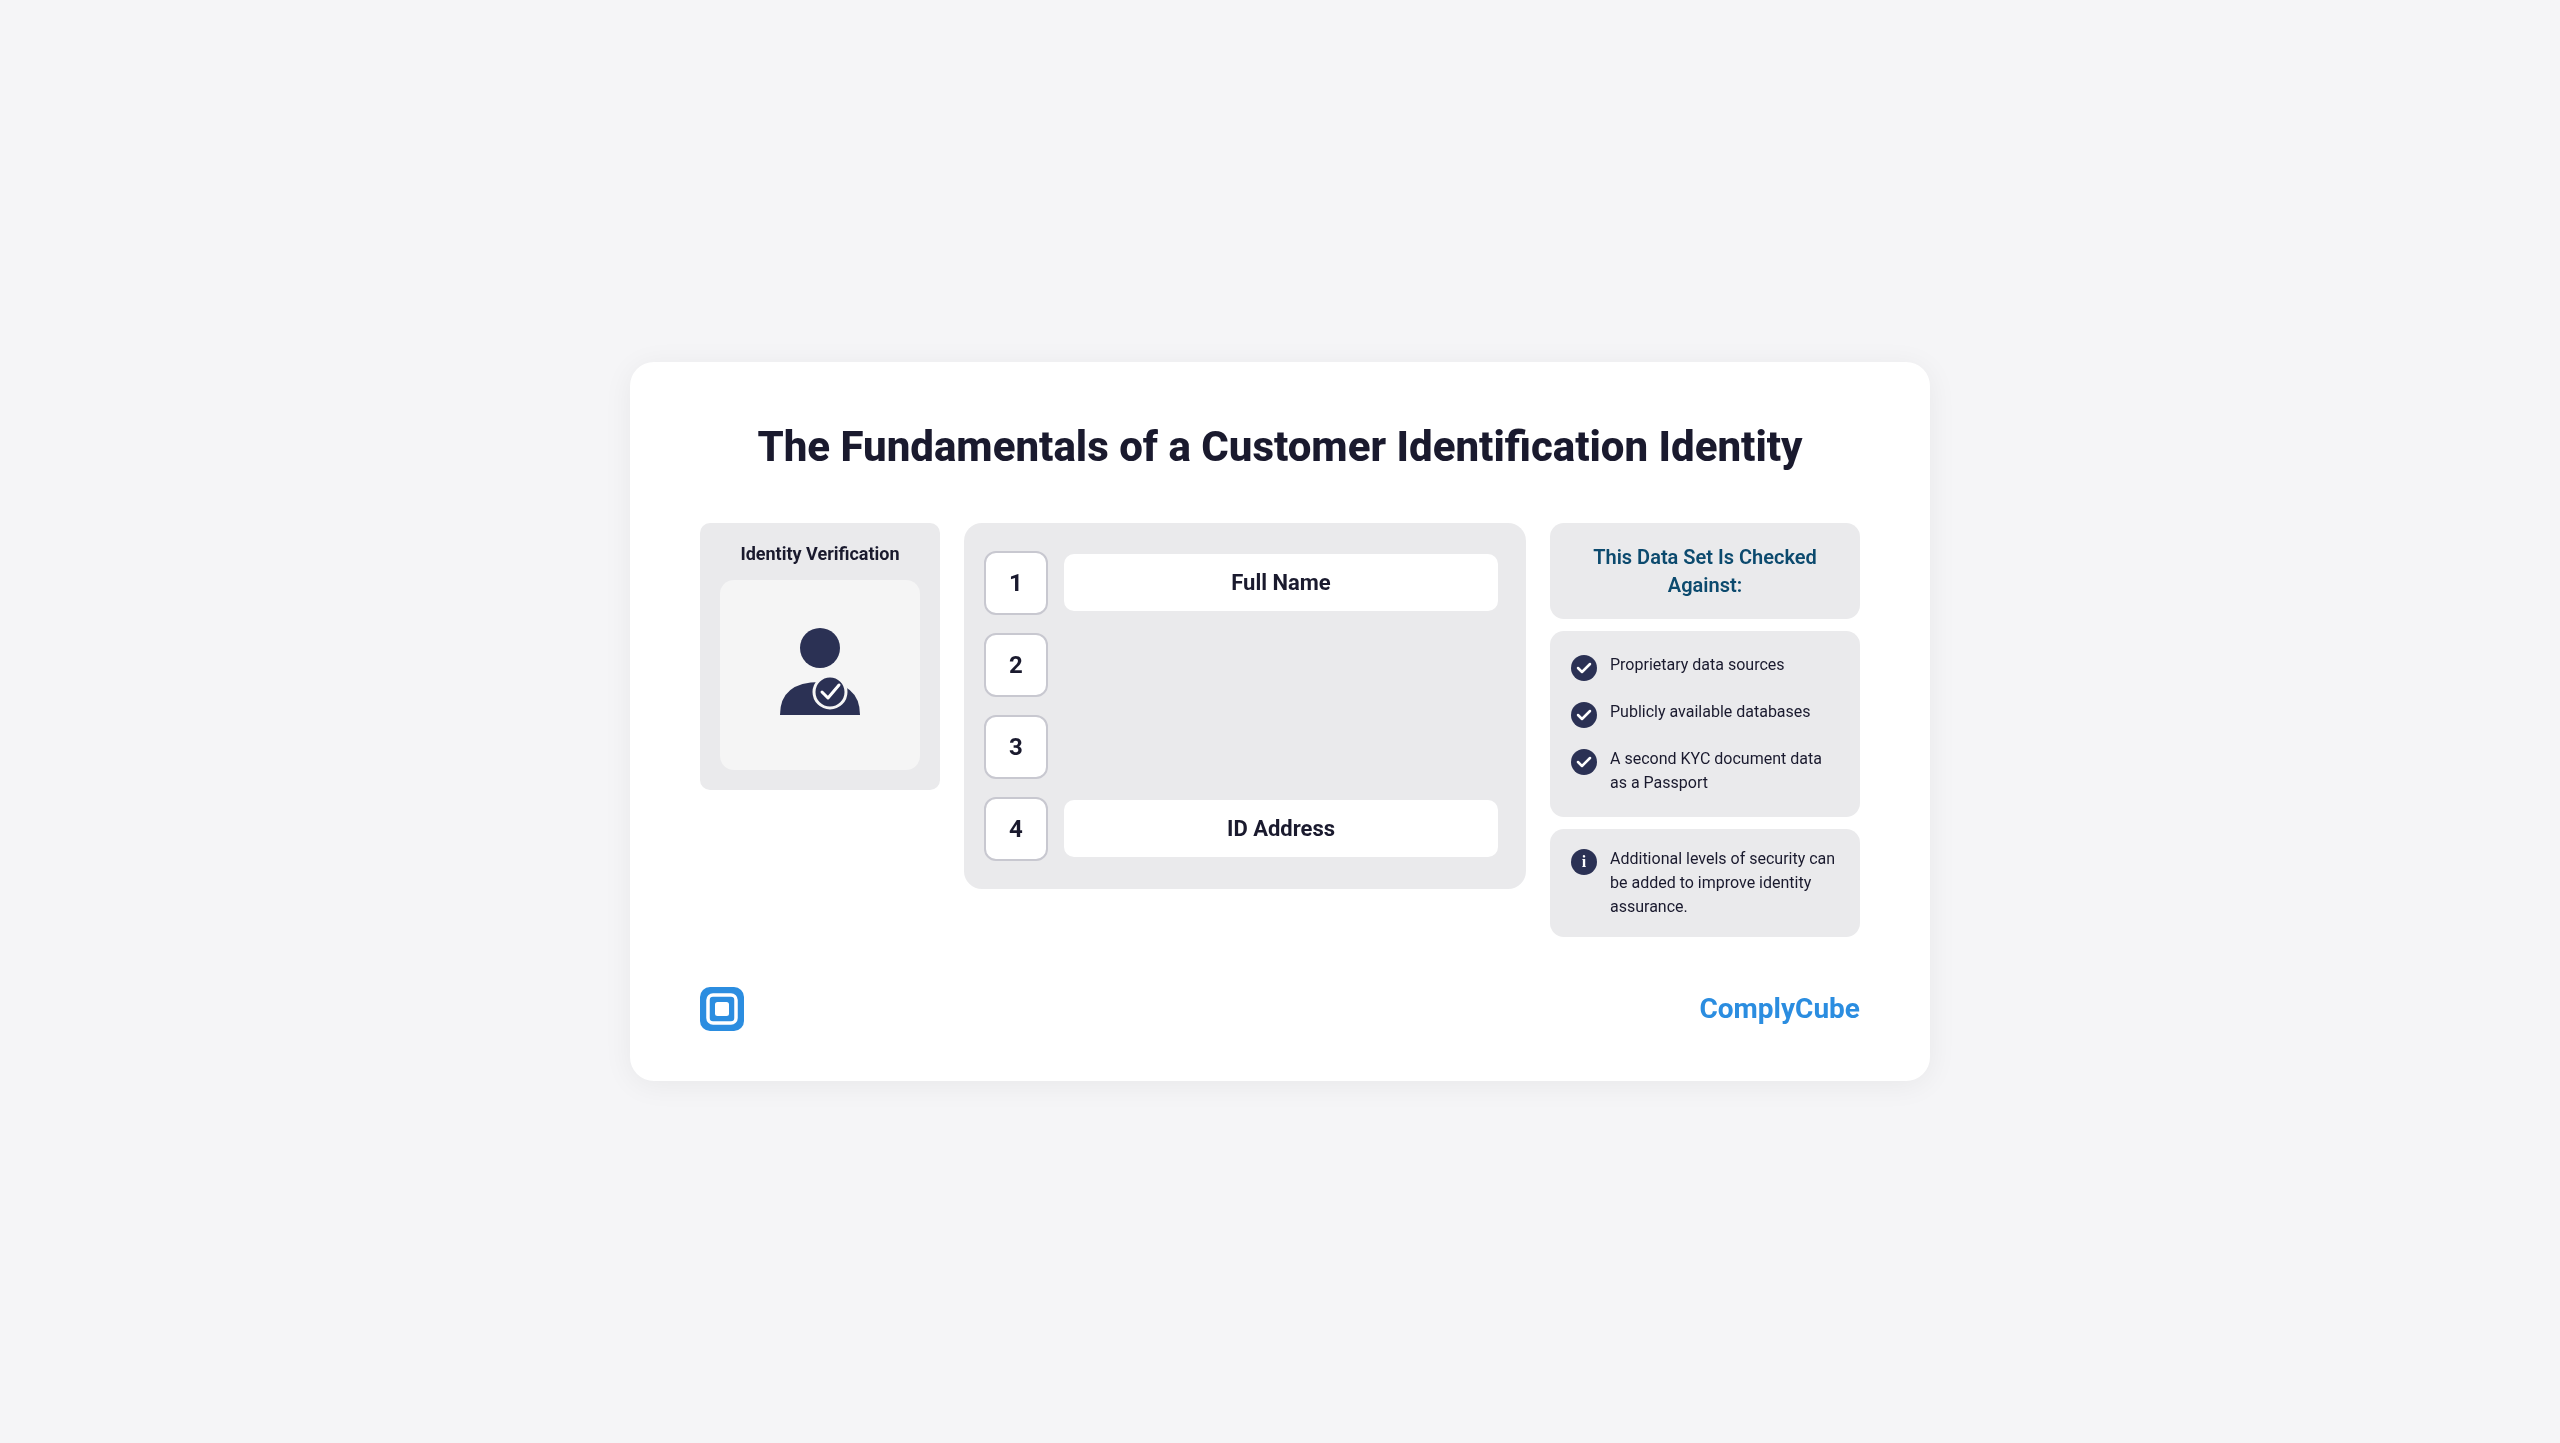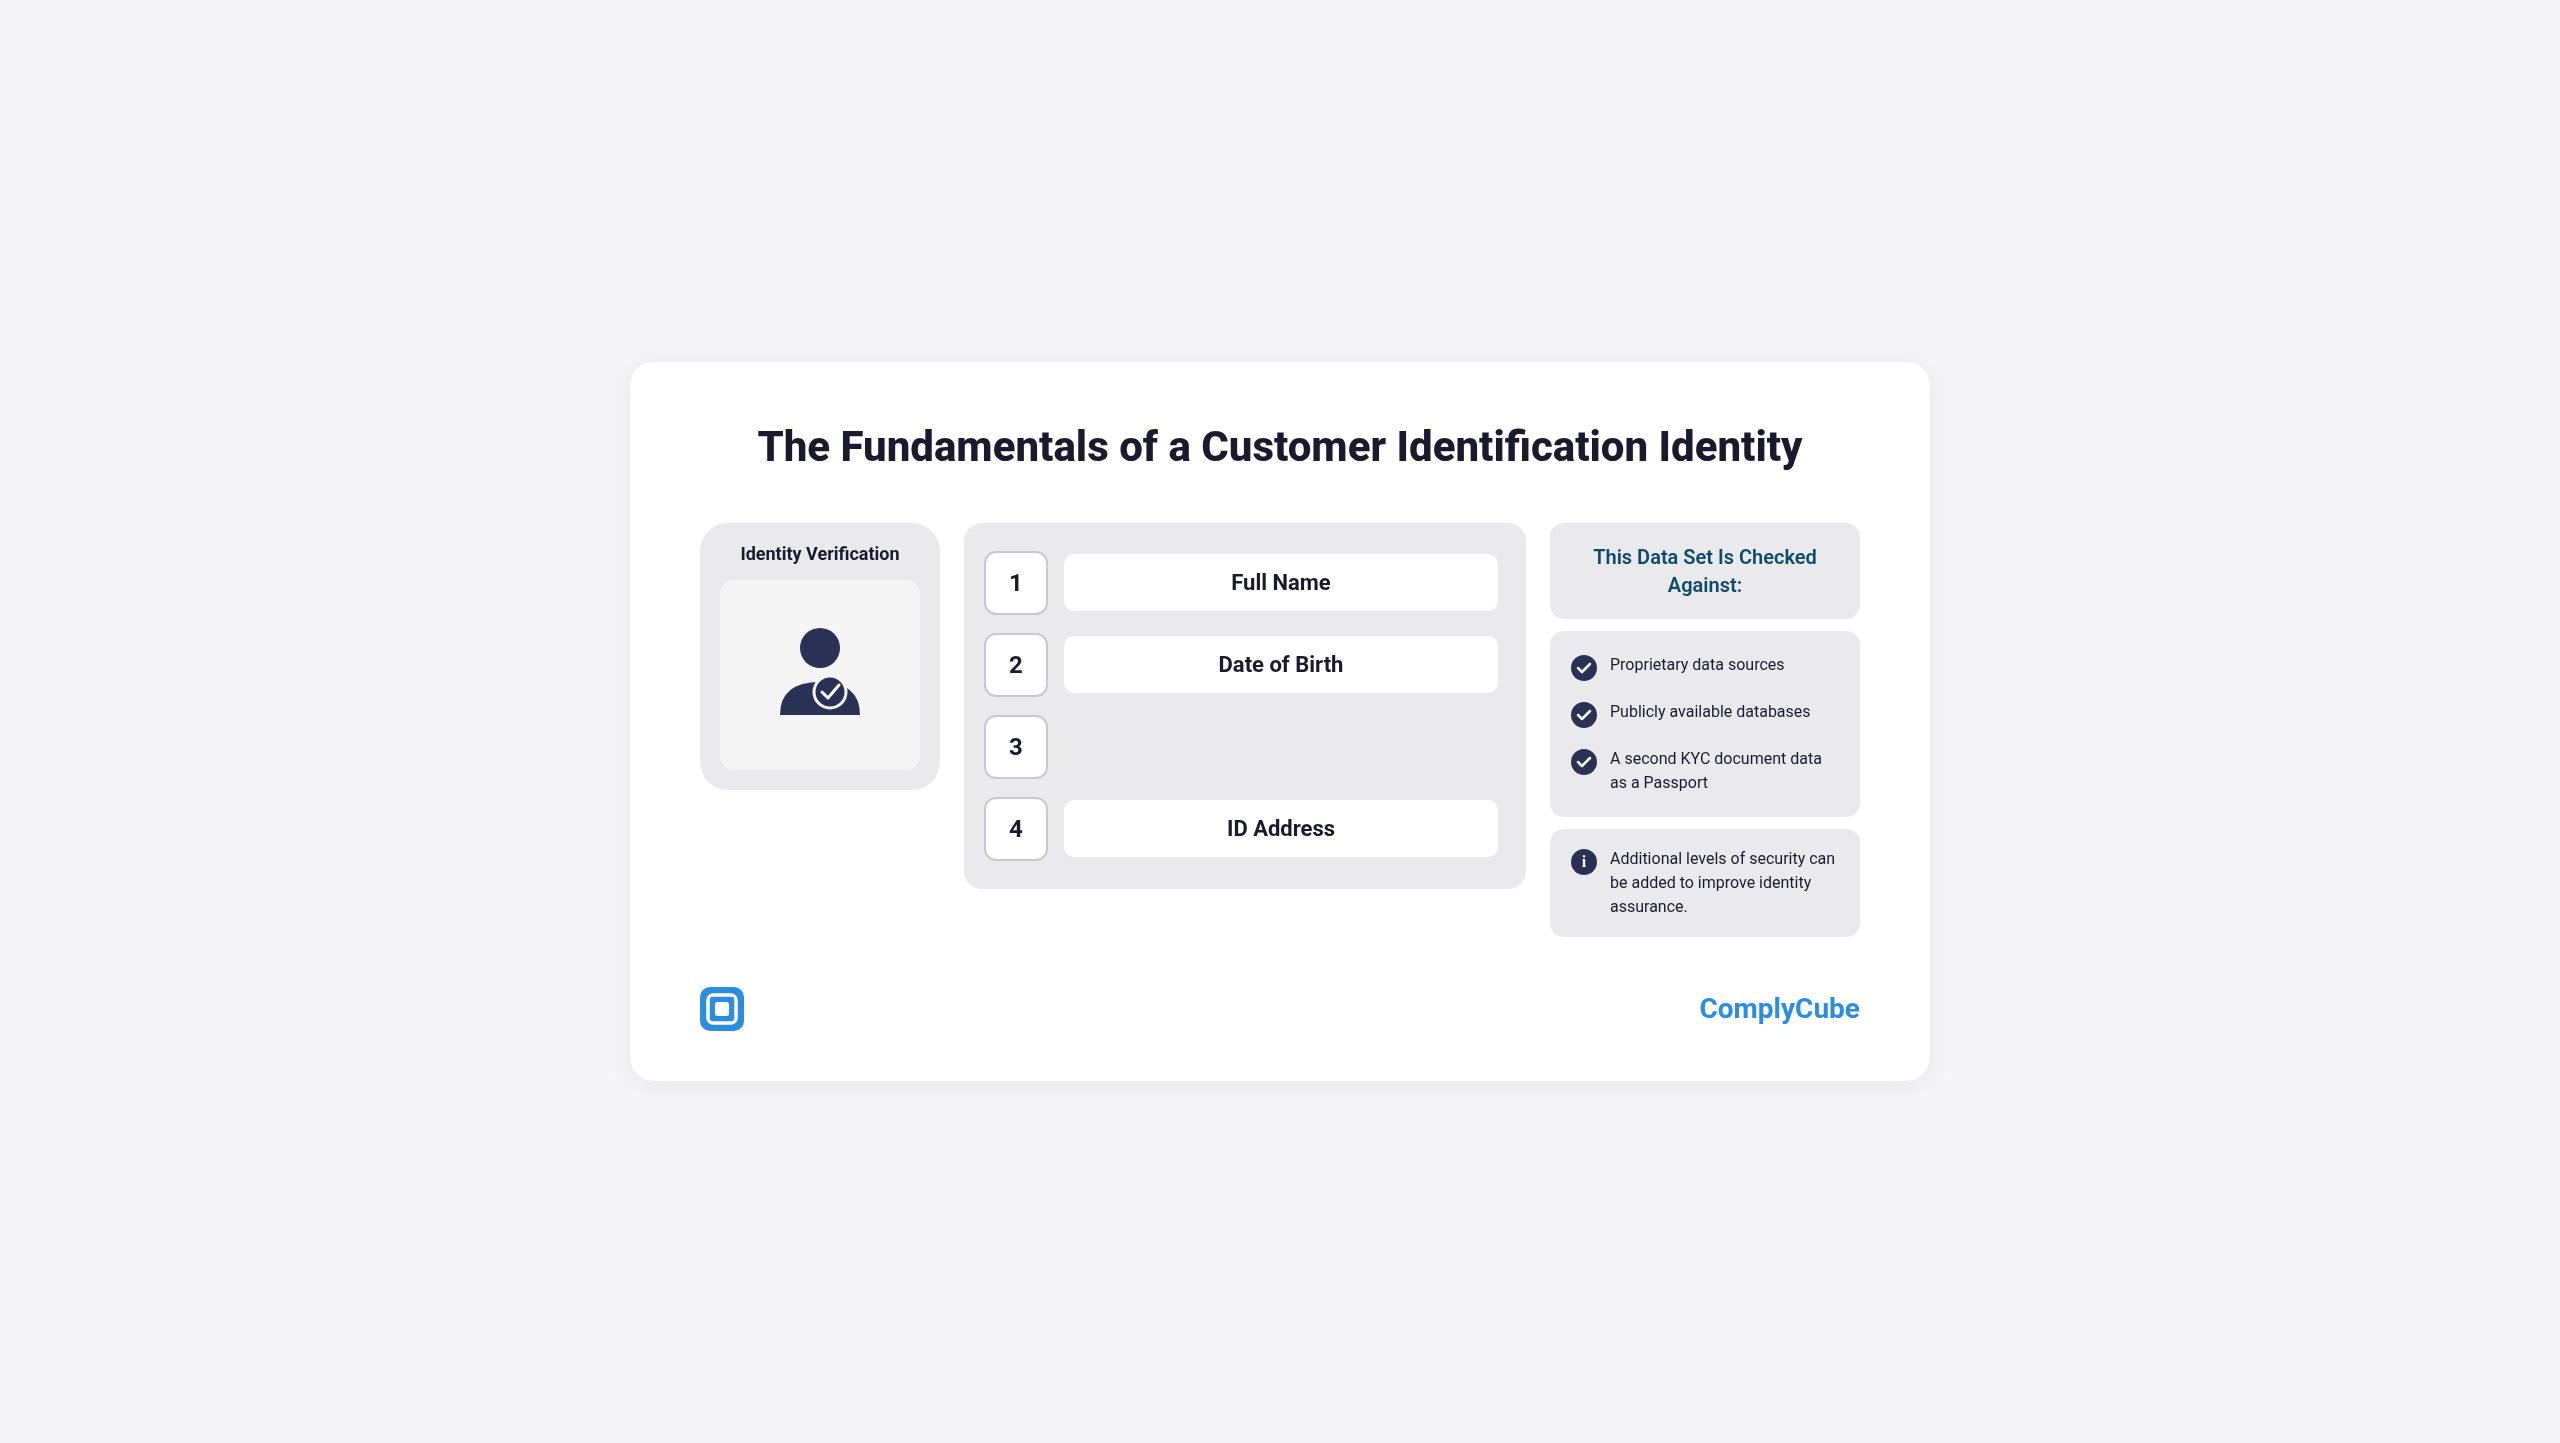--- a/index.html
+++ b/index.html
@@ -34,21 +34,21 @@
 
     .content-row {
       display: flex;
       gap: 24px;
       align-items: flex-start;
     }
 
     
     .identity-panel {
       background: #eaeaec;
-      border-radius: 28px;
+      border-radius: 10px;
       padding: 20px;
       min-width: 240px;
       width: 240px;
       flex-shrink: 0;
     }
 
     .identity-panel-title {
       font-size: 18px;
       font-weight: 700;
       color: #1a1a2e;
@@ -233,21 +233,20 @@
       </div>
     </div>
 
     <div class="items-panel">
       <div class="item-row">
         <div class="item-number">1</div>
         <div class="item-label">Full Name</div>
       </div>
       <div class="item-row">
         <div class="item-number">2</div>
-        <div class="item-label">Date of Birth</div>
       </div>
       <div class="item-row">
         <div class="item-number">3</div>
       </div>
       <div class="item-row">
         <div class="item-number">4</div>
         <div class="item-label">ID Address</div>
       </div>
     </div>
 

